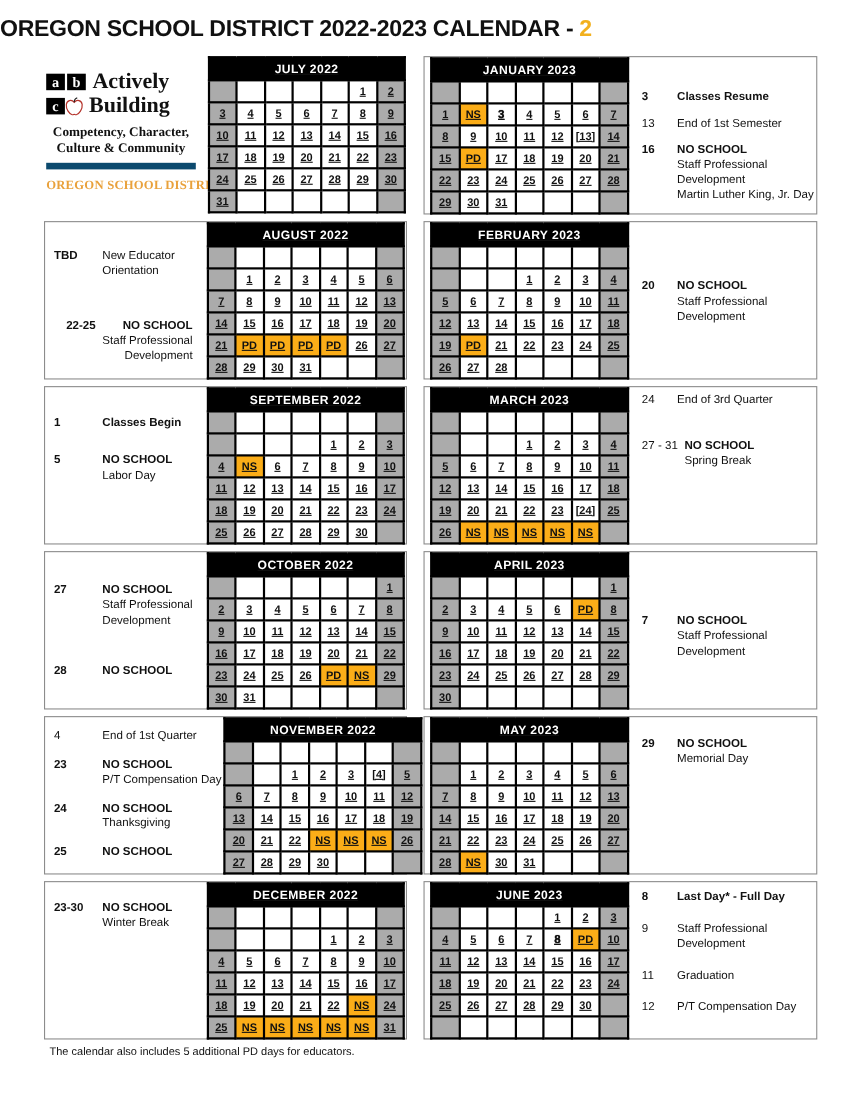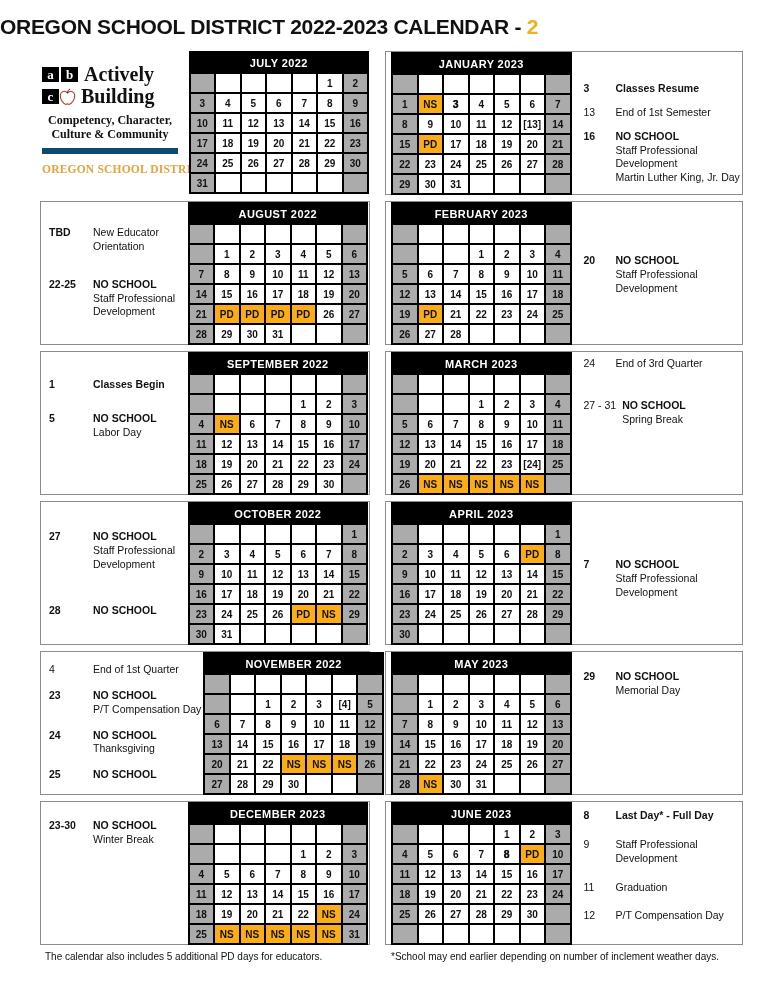--- a/index.html
+++ b/index.html
@@ -9,21 +9,21 @@
   .title{ text-align:left;font-size:21px;font-weight:bold;letter-spacing:-0.3px;
     margin:15px 0 12px 0;}
   .title .gold{color:var(--gold);}
 
   .grid{margin-left:40px;width:705px;}
   .row{display:flex;margin-bottom:6px;height:144px;}
   .lblock{width:330px;display:flex;box-sizing:border-box;margin-right:15px;}
   .rblock{width:358px;display:flex;box-sizing:border-box;border:1px solid #8c8c8c;}
   .lblock.boxed{border:1px solid #8c8c8c;}
 
-  .calwrap{flex-shrink:0;}
+  .calwrap{flex-shrink:0;text-decoration:underline;}
   .lblock .calwrap{margin-left:auto;margin-right:1px;margin-top:0px;}
   .rblock .calwrap{margin-left:5px;margin-top:0px;}
 
   table.cal{border-collapse:collapse;}
   table.cal th{background:#000;color:#fff;font-size:11px;font-weight:bold;
     height:19px;border:2px solid #000;letter-spacing:0.4px;padding:0 2px;}
   table.cal td{border:2px solid #000;width:23.5px;height:18px;text-align:center;
     font-size:10px;font-weight:bold;padding:0;background:#fff;}
   table.cal td.we{background:var(--we);}
   table.cal td.hl{background:var(--hl);}
@@ -36,21 +36,21 @@
   .ann + .ann{margin-top:12px;}
   .ann .day{min-width:26px;margin-right:6px;}
   .panel-left .ann .day{min-width:38px;}
   .ann .txt div{white-space:nowrap;}
   .b{font-weight:bold;}
   #ann-september .ann + .ann{margin-top:20px;}
   #ann-october .ann + .ann{margin-top:32px;}
   #ann-march .ann + .ann{margin-top:28px;}
   #ann-january .ann + .ann{margin-top:10px;}
   #ann-june .ann + .ann{margin-top:15px;}
-  #ann-august .ann + .ann{margin-top:24px;}
+  #ann-august .ann + .ann{margin-top:36px;text-align:right;}
 
   .logo{width:136px;padding-top:12px;padding-left:2px;}
   .lrow{display:flex;align-items:center;}
   .lrow2{margin-top:-1px;}
   .lbox{width:17px;height:15px;background:#000;color:#fff;
     font-family:"Liberation Serif",serif;font-size:13px;font-weight:bold;
     display:flex;align-items:center;justify-content:center;margin-right:2px;flex-shrink:0;}
   .lword{font-family:"Liberation Serif",serif;font-size:20px;font-weight:bold;
     margin-left:4px;white-space:nowrap;}
   .apple{margin-left:-3px;margin-right:0px;flex-shrink:0;}
@@ -909,21 +909,21 @@
             <span class="txt">
               <div class="b">NO SCHOOL</div>
               <div>Winter Break</div>
             </span>
           </div>
         </div>
       <div class="calwrap">
           <table class="cal">
             <tbody>
               <tr>
-                <th colspan="7">DECEMBER 2023</th>
+                <th colspan="7">DECEMBER 2022</th>
               </tr>
               <tr>
                 <td class="we"></td>
                 <td></td>
                 <td></td>
                 <td></td>
                 <td></td>
                 <td></td>
                 <td class="we"></td>
               </tr>
@@ -1067,14 +1067,13 @@
             </span>
           </div>
         </div>
     </div>
   </div>
 
 </div>
 
 <div class="footrow">
   <div class="fl">The calendar also includes 5 additional PD days for educators.</div>
-  <div class="fr">*School may end earlier depending on number of inclement weather days.</div>
 </div>
 
 </body></html>

